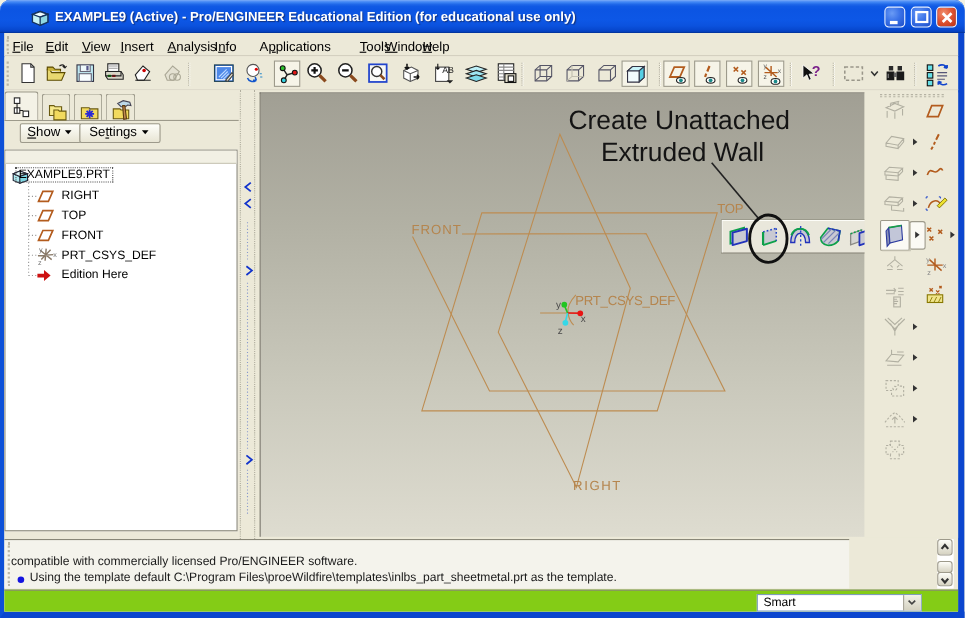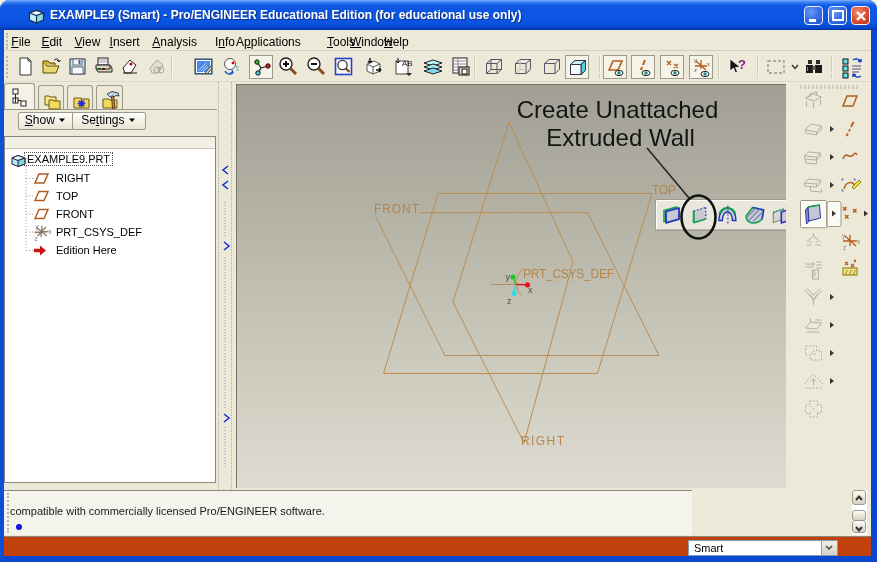--- a/index.html
+++ b/index.html
@@ -26,54 +26,54 @@
 .tab { position:absolute; top:3px; height:24px; background:#ece9d8; border:1px solid #9d9a8b; border-bottom:none; border-radius:3px 3px 0 0; }
 #tabsline { position:absolute; left:0; top:27px; width:218px; height:1px; background:#9d9a8b; }
 .pbtn { position:absolute; top:30px; height:18px; background:linear-gradient(180deg,#fefefa,#e8e5d4); border:1px solid #9d9a8b; border-radius:2px; font-size:12px; color:#000; text-align:center; }
 #treebox { position:absolute; left:0px; top:54px; width:212px; height:347px; background:#fff; border:1px solid #898778; }
 #treehdr { position:absolute; left:0px; top:0px; width:210px; height:12px; background:#f2f0e4; border-bottom:1px solid #c9c6b6; }
 .trow { position:absolute; font-size:11px; color:#000; white-space:nowrap; }
 #sash { position:absolute; left:213px; top:82px; width:18px; height:408px; background:#ece9d8; }
 #canvas { position:absolute; left:232px; top:84px; width:550px; height:404px; background:linear-gradient(180deg,#a19f94 0%,#b2b1a4 30%,#c9c8bb 65%,#dedcd0 100%); border-top:1px solid #75736a; border-left:1px solid #75736a; }
 #cansvg { position:absolute; left:232px; top:84px; width:570px; height:405px; }
 #rtool { position:absolute; left:782px; top:84px; width:85px; height:405px; background:#ece9d8; }
-#msgarea { position:absolute; left:0; top:490px; width:688px; height:45px; background:#f4f3ec; border-top:1px solid #898778; }
+#msgarea { position:absolute; left:0; top:490px; width:768px; height:45px; background:#f4f3ec; border-top:1px solid #898778; }
 .msg { position:absolute; font-size:11px; color:#1a1a1a; white-space:nowrap; }
-#botbar { position:absolute; left:0; top:536px; width:867px; height:20px; background:#c2410c; border-top:1px solid #8a8878; }
+#botbar { position:absolute; left:0; top:536px; width:867px; height:20px; background:#84cc16; border-top:1px solid #8a8878; }
 #combo { position:absolute; left:684px; top:3px; width:150px; height:16px; background:#fff; border:1px solid #7f9db9; font-size:11px; }
 #combobtn { position:absolute; right:0; top:0; width:16px; height:14px; background:linear-gradient(180deg,#f2f1e8,#d4d1c0); border-left:1px solid #a09d8e; }
 </style>
 </head>
 <body>
 <div id="win">
 <div id="titlebar">
  <svg id="titleicon" width="17" height="17">
         <polygon points="1.5,5 8.5,2.5 15.5,5 15.5,12 8.5,15 1.5,12" fill="#c6f2f6" stroke="#16335e" stroke-width="1.2"></polygon>
         <polygon points="1.5,5 8.5,2.5 15.5,5 8.5,7.5" fill="#effdfe" stroke="#16335e" stroke-width="1.2"></polygon>
         <polygon points="8.5,7.5 15.5,5 15.5,12 8.5,15" fill="#8fd8e2" stroke="#16335e" stroke-width="1.2"></polygon>
       </svg>
- <div id="titletext">EXAMPLE9 (Smart) - Pro/ENGINEER Educational Edition (for educational use only)</div>
+ <div id="titletext">EXAMPLE9 (Active) - Pro/ENGINEER Educational Edition (for educational use only)</div>
  <div class="wbtn" id="btnmin"><svg width="18" height="18">
           <rect x="4" y="12" width="7" height="3" fill="#fff"></rect>
         </svg></div>
  <div class="wbtn" id="btnmax"><svg width="18" height="18">
           <rect x="4" y="4" width="10" height="9" fill="none" stroke="#fff" stroke-width="2"></rect>
         </svg></div>
  <div class="wbtn" id="btncls"><svg width="18" height="18">
           <path d="M5 5 L13 13 M13 5 L5 13" stroke="#fff" stroke-width="2.4"></path>
         </svg></div>
 </div>
 <div id="menubar">
       <div class="grip" style="left:2px; top:3px; height:16px;"></div>
  <span class="mi" style="left:7.3px"><u>F</u>ile</span>
  <span class="mi" style="left:37.4px"><u>E</u>dit</span>
  <span class="mi" style="left:70.5px"><u>V</u>iew</span>
  <span class="mi" style="left:105.6px"><u>I</u>nsert</span>
  <span class="mi" style="left:148.3px"><u>A</u>nalysis</span>
- <span class="mi" style="left:211px">I<u>n</u>fo</span>
+ <span class="mi" style="left:191px">I<u>n</u>fo</span>
  <span class="mi" style="left:232px">A<u>p</u>plications</span>
  <span class="mi" style="left:323px"><u>T</u>ools</span>
  <span class="mi" style="left:346px"><u>W</u>indow</span>
  <span class="mi" style="left:380px"><u>H</u>elp</span>
 </div>
 <div id="toolbar">
 <div class="grip" style="left:2px; top:4px; height:22px;"></div>
 
 <div class="tbtn" style="left:10px">
         <svg width="22" height="22">
@@ -350,21 +350,21 @@
           <path d="M1 1.5 L4 5 L7 1.5" fill="#000"></path>
         </svg></div>
 
 <div id="treebox">
  <div id="treehdr"></div>
  <svg width="20" height="16" style="position:absolute; left:5px; top:16px;">
           <polygon points="2,5 8,2.5 15,5 15,11 8,13.5 2,11" fill="#aeeaf2" stroke="#223"></polygon>
           <polygon points="2,5 8,2.5 15,5 8,7.5" fill="#e4fafd" stroke="#223"></polygon>
           <polygon points="8,7.5 15,5 15,11 8,13.5" fill="#7fd6e2" stroke="#223"></polygon>
         </svg>
- <div class="trow" style="left:19px; top:15px; border:1px dotted #555; padding:0 2px;">EXAMPLE9.PRT</div>
+ <div class="trow" style="left:9px; top:15px; border:1px dotted #555; padding:0 2px;">EXAMPLE9.PRT</div>
  <svg width="200" height="110" style="position:absolute; left:0px; top:26px;">
   <path d="M21 0 L21 87.5 M21 15.5 L30 15.5 M21 33 L30 33 M21 51 L30 51 M21 69 L30 69 M21 87.5 L28 87.5" stroke="#999" stroke-dasharray="1 2" fill="none"></path>
   <g stroke="#b35c1e" stroke-width="1.5" fill="none">
    <polygon points="30,20 34,11 43,11 39,20"></polygon>
    <polygon points="30,37.5 34,28.5 43,28.5 39,37.5"></polygon>
    <polygon points="30,55.5 34,46.5 43,46.5 39,55.5"></polygon>
   </g>
   <g transform="translate(36.5,69)">
             <path d="M-7 0.5 L7 -0.5 M0.5 -6 L-0.5 5 M-5 -4.5 L5.5 4 M-4 4 L4.5 -5" stroke="#8a7a68" stroke-width="1.3"></path>
             <text x="-6" y="-3" font-size="6.5" fill="#777">y</text>
@@ -562,20 +562,21 @@
             <path d="M-5 -7 l3 3 M-2 -7 l-3 3 M1 -5 l3 3 M4 -5 l-3 3 M4 -9 l2 2 M6 -9 l-2 2" stroke-width="1.2"></path>
             <rect x="-7" y="-1" width="14" height="7" fill="#f0e48a" stroke="#887700"></rect>
             <path d="M-5 6 l2.5 -5 M-1 6 l2.5 -5 M3 6 l2.5 -5" stroke="#887700" stroke-width="0.8"></path>
           </g>
 </g>
 </svg>
 </div>
 <div id="msgarea">
       <div style="position:absolute;left:3px;top:2px;width:2px;height:40px;border-left:2px dotted #b9b6a6;"></div>
  <div class="msg" style="left:6px; top:14px;">compatible with commercially licensed Pro/ENGINEER software.</div>
+ <div class="msg" style="left:23px; top:28px;">Using the template default C:\Program Files\proeWildfire\templates\inlbs_part_sheetmetal.prt as the template.</div>
  <div style="position:absolute; left:12px; top:33px; width:6px; height:6px; background:#1414e0; border-radius:50%;"></div>
 </div>
 <div id="msbar" style="position:absolute; left:848px; top:490px; width:15px; height:45px; background:#fff;">
  <div style="position:absolute; left:0; top:0; width:14px; height:15px; background:linear-gradient(180deg,#fdfdf8,#d6d3c2); border:1px solid #9d9a8b; border-radius:3px;"><svg width="12" height="13">
           <path d="M3 8 L6 4.5 L9 8" stroke="#333" stroke-width="2" fill="none"></path>
         </svg></div>
  <div style="position:absolute; left:0; top:20px; width:14px; height:11px; background:linear-gradient(180deg,#fdfdf8,#d6d3c2); border:1px solid #9d9a8b; border-radius:3px;"></div>
  <div style="position:absolute; left:0; top:30px; width:14px; height:13px; background:linear-gradient(180deg,#fdfdf8,#d6d3c2); border:1px solid #9d9a8b; border-radius:3px;"><svg width="12" height="11">
           <path d="M3 3 L6 6.5 L9 3" stroke="#333" stroke-width="2" fill="none"></path>
         </svg></div>

